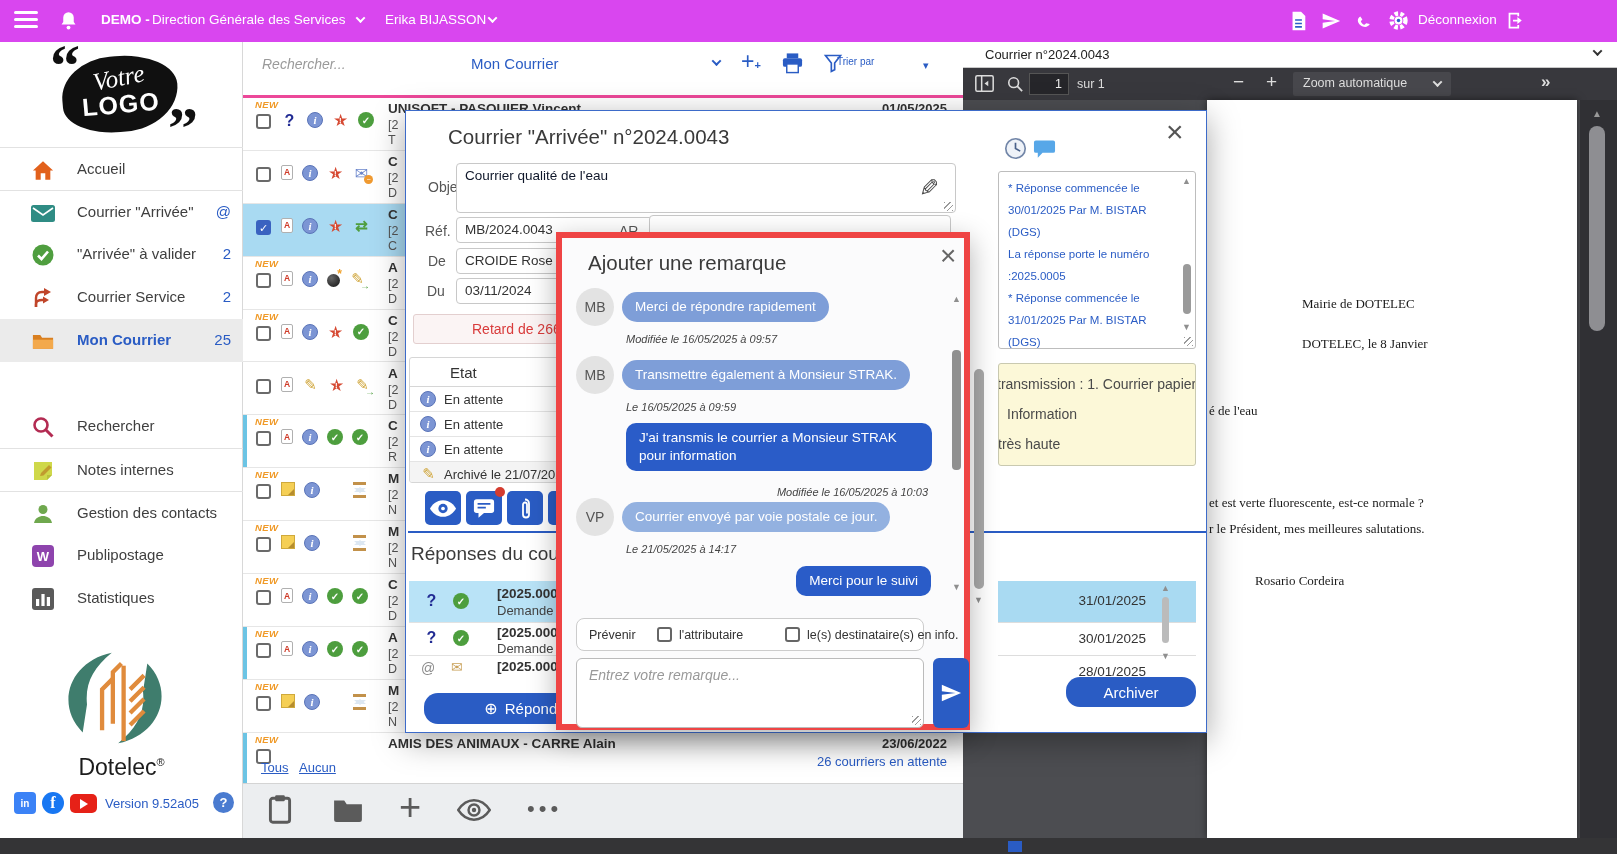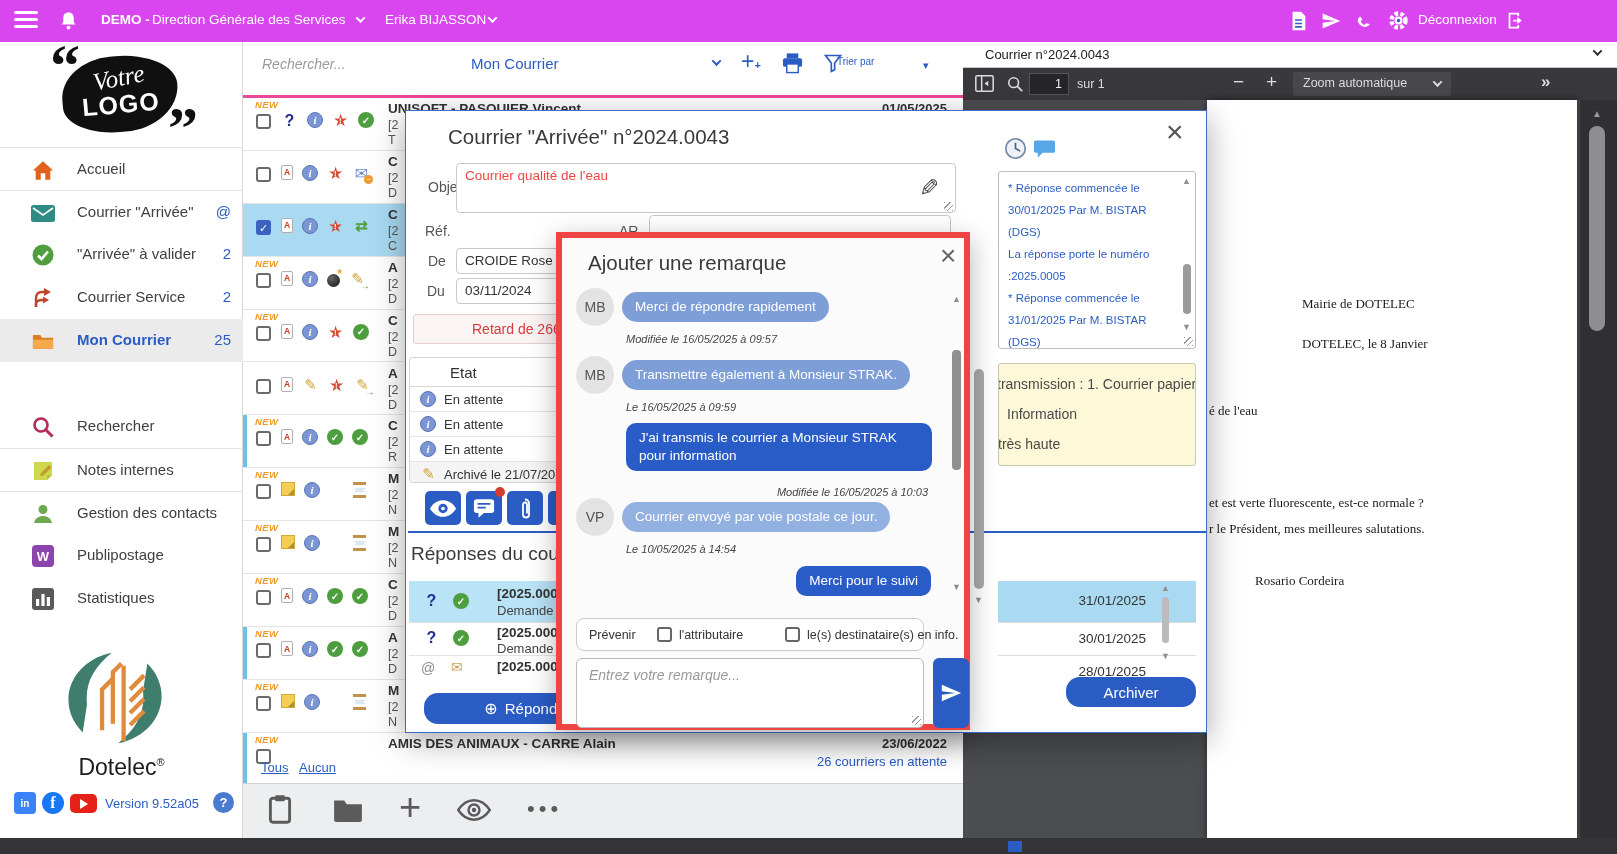--- a/index.html
+++ b/index.html
@@ -564,25 +564,26 @@
           <path d="M11 5.5V11l4.5 2.5" fill="none" stroke="#49618a" stroke-width="1.6"></path>
         </svg>
     </span>
     <span class="abs" style="left:627px;top:28px;cursor:pointer">
       <svg width="23" height="20" viewBox="0 0 24 20">
           <path fill="#57a7e8" d="M3 1h18a2 2 0 0 1 2 2v9a2 2 0 0 1-2 2H10l-5 5v-5H3a2 2 0 0 1-2-2V3a2 2 0 0 1 2-2z"></path>
         </svg>
     </span>
 
     <span class="field-label" style="left:22px;top:68px">Objet</span>
-    <div class="input" style="left:50px;top:52px;width:500px;height:50px;color:#ef4444">Courrier qualité de l'eau</div>
+    <div class="input" style="left:50px;top:52px;width:500px;height:50px;color:#0f172a">Courrier qualité de l'eau</div>
     <span class="abs" style="left:512px;top:62px;font-size:24px;color:#4a4a4a;transform:rotate(90deg);cursor:pointer">✎</span>
     <span class="resize" style="left:538px;top:91px"></span>
 
     <span class="field-label" style="left:19px;top:112px">Réf.</span>
+    <div class="input" style="left:50px;top:106px;width:213px;height:26px">MB/2024.0043</div>
     <span class="field-label" style="left:213px;top:112px">AR</span>
     <div class="input" style="left:243px;top:104px;width:302px;height:28px"></div>
 
     <span class="field-label" style="left:22px;top:142px">De</span>
     <div class="input" style="left:50px;top:137px;width:495px;height:26px">CROIDE Rose</div>
 
     <span class="field-label" style="left:21px;top:172px">Du</span>
     <div class="input" style="left:50px;top:167px;width:110px;height:26px">03/11/2024</div>
 
     <div class="abs" style="left:7px;top:203px;width:538px;height:30px;border:1px solid #e3cfcf;background:#fbf4f4;border-radius:3px">
@@ -707,21 +708,21 @@
 
     <div class="avatar" style="left:14px;top:118px">MB</div>
     <div class="bubble" style="left:60px;top:122px;background:#7e9ed8;white-space:nowrap">Transmettre également à Monsieur STRAK.</div>
     <div class="meta" style="left:64px;top:163px">Le 16/05/2025 à 09:59</div>
 
     <div class="bubble" style="left:64px;right:32px;top:185px;background:#2a5cc8;border-radius:10px">J'ai transmis le courrier a Monsieur STRAK pour information</div>
     <div class="meta" style="right:36px;top:248px">Modifiée le 16/05/2025 à 10:03</div>
 
     <div class="avatar" style="left:14px;top:260px">VP</div>
     <div class="bubble" style="left:60px;top:264px;background:#93b1e0;white-space:nowrap">Courrier envoyé par voie postale ce jour.</div>
-    <div class="meta" style="left:64px;top:305px">Le 10/05/2025 à 14:54</div>
+    <div class="meta" style="left:64px;top:305px">Le 21/05/2025 à 14:17</div>
 
     <div class="bubble" style="right:33px;top:328px;background:#2a5cc8;border-radius:10px;white-space:nowrap">Merci pour le suivi</div>
 
     <span class="scrollarrow" style="left:390px;top:56px">▲</span>
     <div class="abs" style="left:390px;top:112px;width:9px;height:120px;background:#909090;border-radius:4px"></div>
     <span class="scrollarrow" style="left:390px;top:344px">▼</span>
 
     <div class="abs" style="left:14px;top:380px;width:348px;height:33px;border:1px solid #ccc;border-radius:8px;background:#fff">
       <span class="abs" style="left:12px;top:9px;font-size:12.5px;color:#333">Prévenir</span>
       <span class="ckb" style="left:80px;top:8px"></span>

